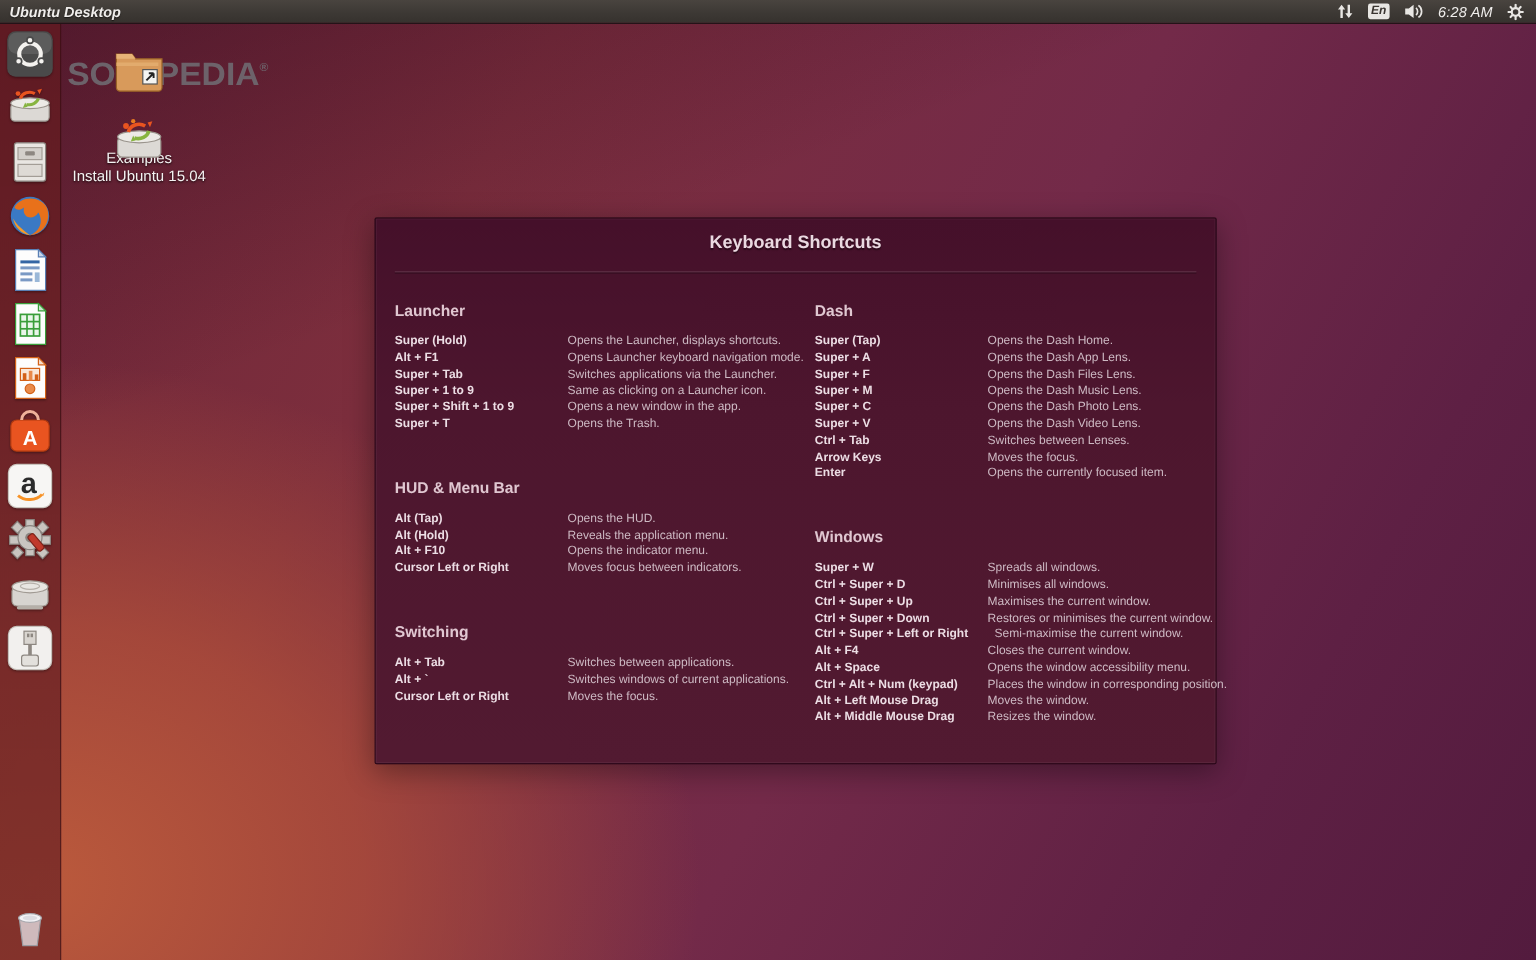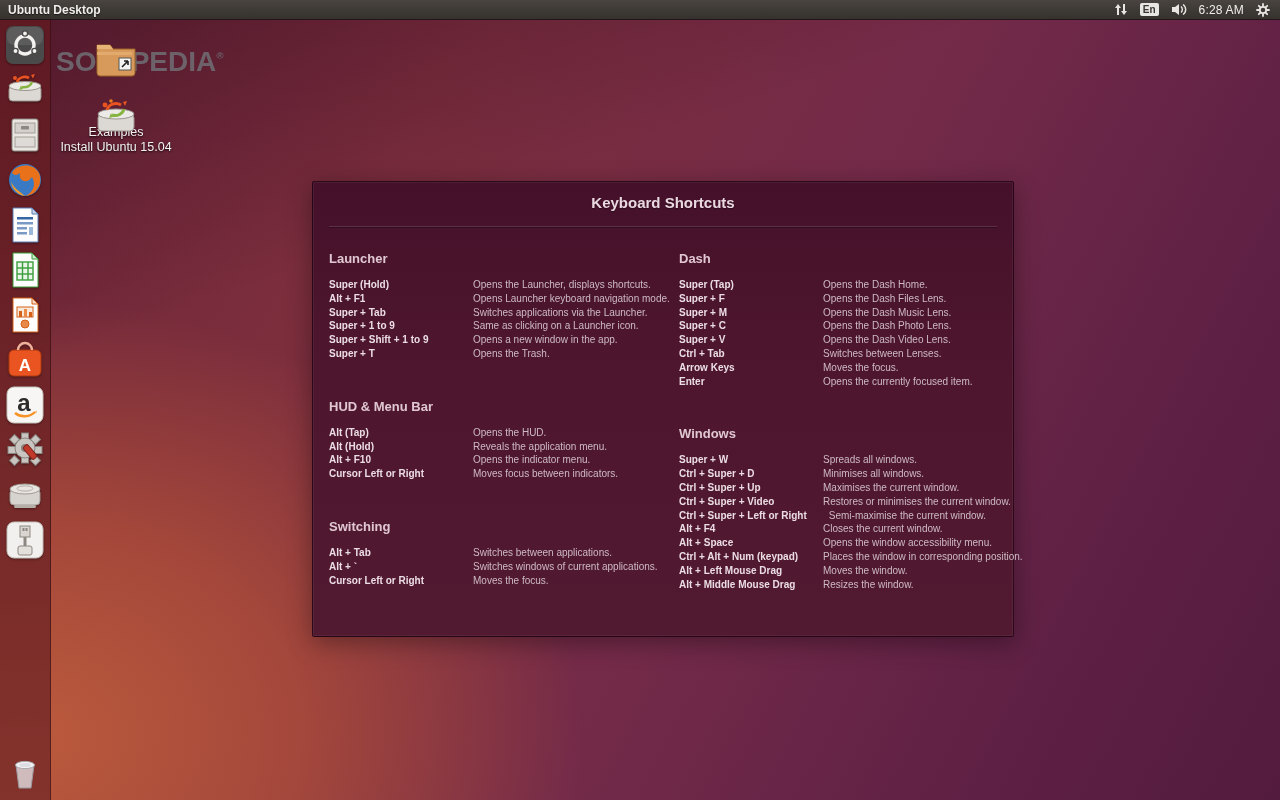--- a/index.html
+++ b/index.html
@@ -6,21 +6,21 @@
     font-family:"Liberation Sans","DejaVu Sans",sans-serif;}
   #screen{position:relative;width:1280px;height:800px;overflow:hidden;
     background-image:
       linear-gradient(160deg, rgba(40,5,28,0.45) 0%, rgba(40,5,28,0.0) 30%),
       radial-gradient(ellipse 820px 640px at 2% 92%, #bb5a3c 0%, rgba(178,80,58,0.75) 34%, rgba(140,55,60,0.0) 68%),
       linear-gradient(118deg, #6e2638 0%, #7c2e3d 28%, #732a49 58%, #5e2044 82%, #531b3e 100%);}
   
   #topbar{position:absolute;left:0;top:0;width:1280px;height:19px;z-index:50;
     background:linear-gradient(180deg,#49443f 0%,#3c3834 60%,#36322e 100%);
     border-bottom:1px solid #241318;display:flex;align-items:center;
-    color:#f0eeec;font-size:12px;}
+    color:#f0eeec;font-size:12px;font-style:italic;}
   #topbar .title{font-weight:bold;margin-left:8px;text-shadow:0 1px 1px rgba(0,0,0,.6);}
   #topbar .spacer{flex:1;}
   .tb-item{display:flex;align-items:center;height:19px;padding:16px 6px;}
   .en-box{background:#e8e6e3;color:#3a3531;font-size:10px;font-weight:bold;
     border-radius:2px;padding:1px 3px;line-height:11px;}
   .tb-time{font-size:12px;letter-spacing:0.2px;}
   
   #launcher{position:absolute;left:0;top:19px;width:50px;height:781px;z-index:40;
     background:linear-gradient(180deg, rgba(96,26,34,0.92) 0%, rgba(110,36,38,0.88) 55%, rgba(122,44,40,0.85) 100%);
     border-right:1px solid rgba(30,5,10,0.45);}
@@ -375,20 +375,24 @@
 </div>
         <div class="ov-col">
   <div class="ov-section">
     <div class="ov-heading">Dash</div>
 
   <div class="ov-row">
     <span class="ov-keys">Super (Tap)</span>
     <span class="ov-action">Opens the Dash Home.</span>
   </div>
 
+  <div class="ov-row">
+    <span class="ov-keys">Super + A</span>
+    <span class="ov-action">Opens the Dash App Lens.</span>
+  </div>
 
   <div class="ov-row">
     <span class="ov-keys">Super + F</span>
     <span class="ov-action">Opens the Dash Files Lens.</span>
   </div>
 
   <div class="ov-row">
     <span class="ov-keys">Super + M</span>
     <span class="ov-action">Opens the Dash Music Lens.</span>
   </div>
@@ -431,21 +435,21 @@
     <span class="ov-keys">Ctrl + Super + D</span>
     <span class="ov-action">Minimises all windows.</span>
   </div>
 
   <div class="ov-row">
     <span class="ov-keys">Ctrl + Super + Up</span>
     <span class="ov-action">Maximises the current window.</span>
   </div>
 
   <div class="ov-row">
-    <span class="ov-keys">Ctrl + Super + Video</span>
+    <span class="ov-keys">Ctrl + Super + Down</span>
     <span class="ov-action">Restores or minimises the current window.</span>
   </div>
 
   <div class="ov-row">
     <span class="ov-keys">Ctrl + Super + Left or Right</span>
     <span class="ov-action">Semi-maximise the current window.</span>
   </div>
 
   <div class="ov-row">
     <span class="ov-keys">Alt + F4</span>

